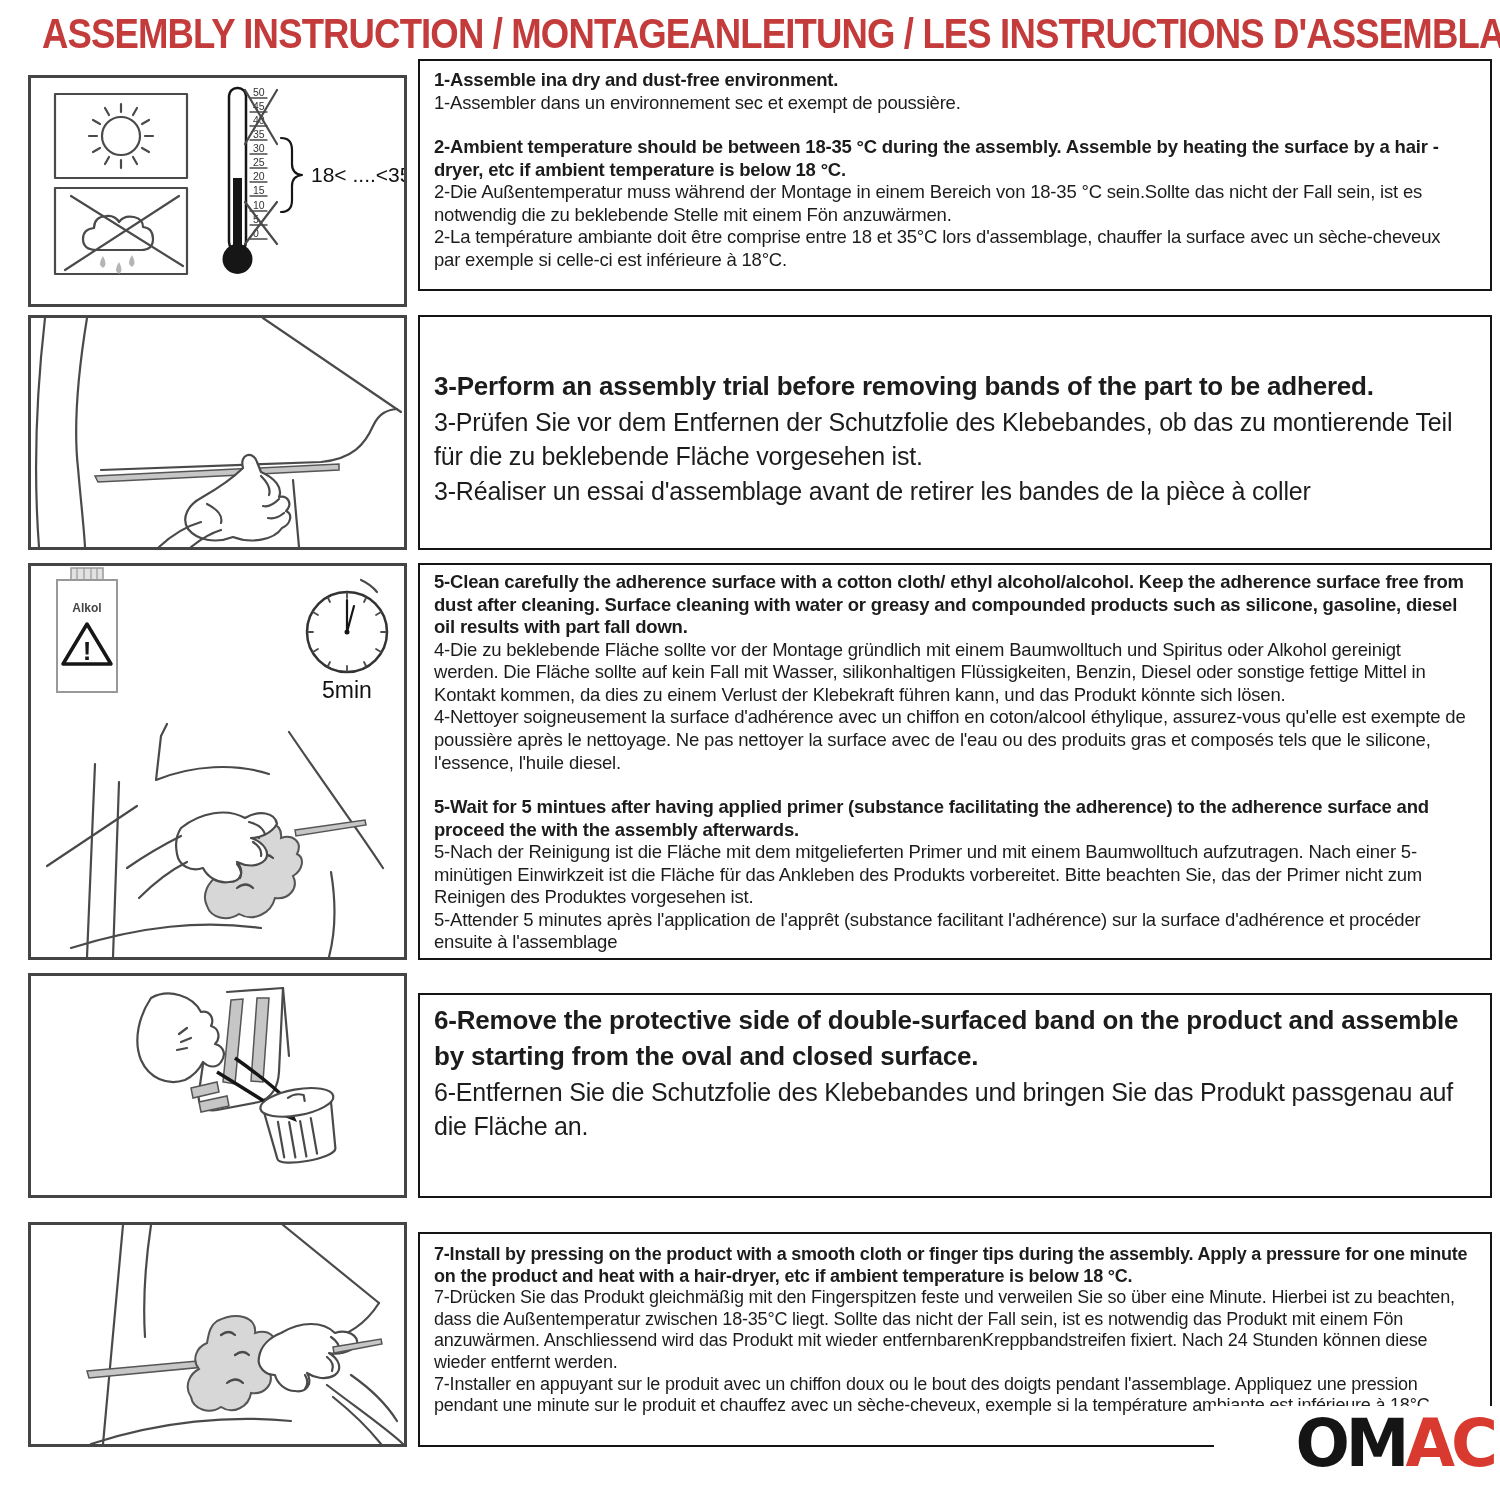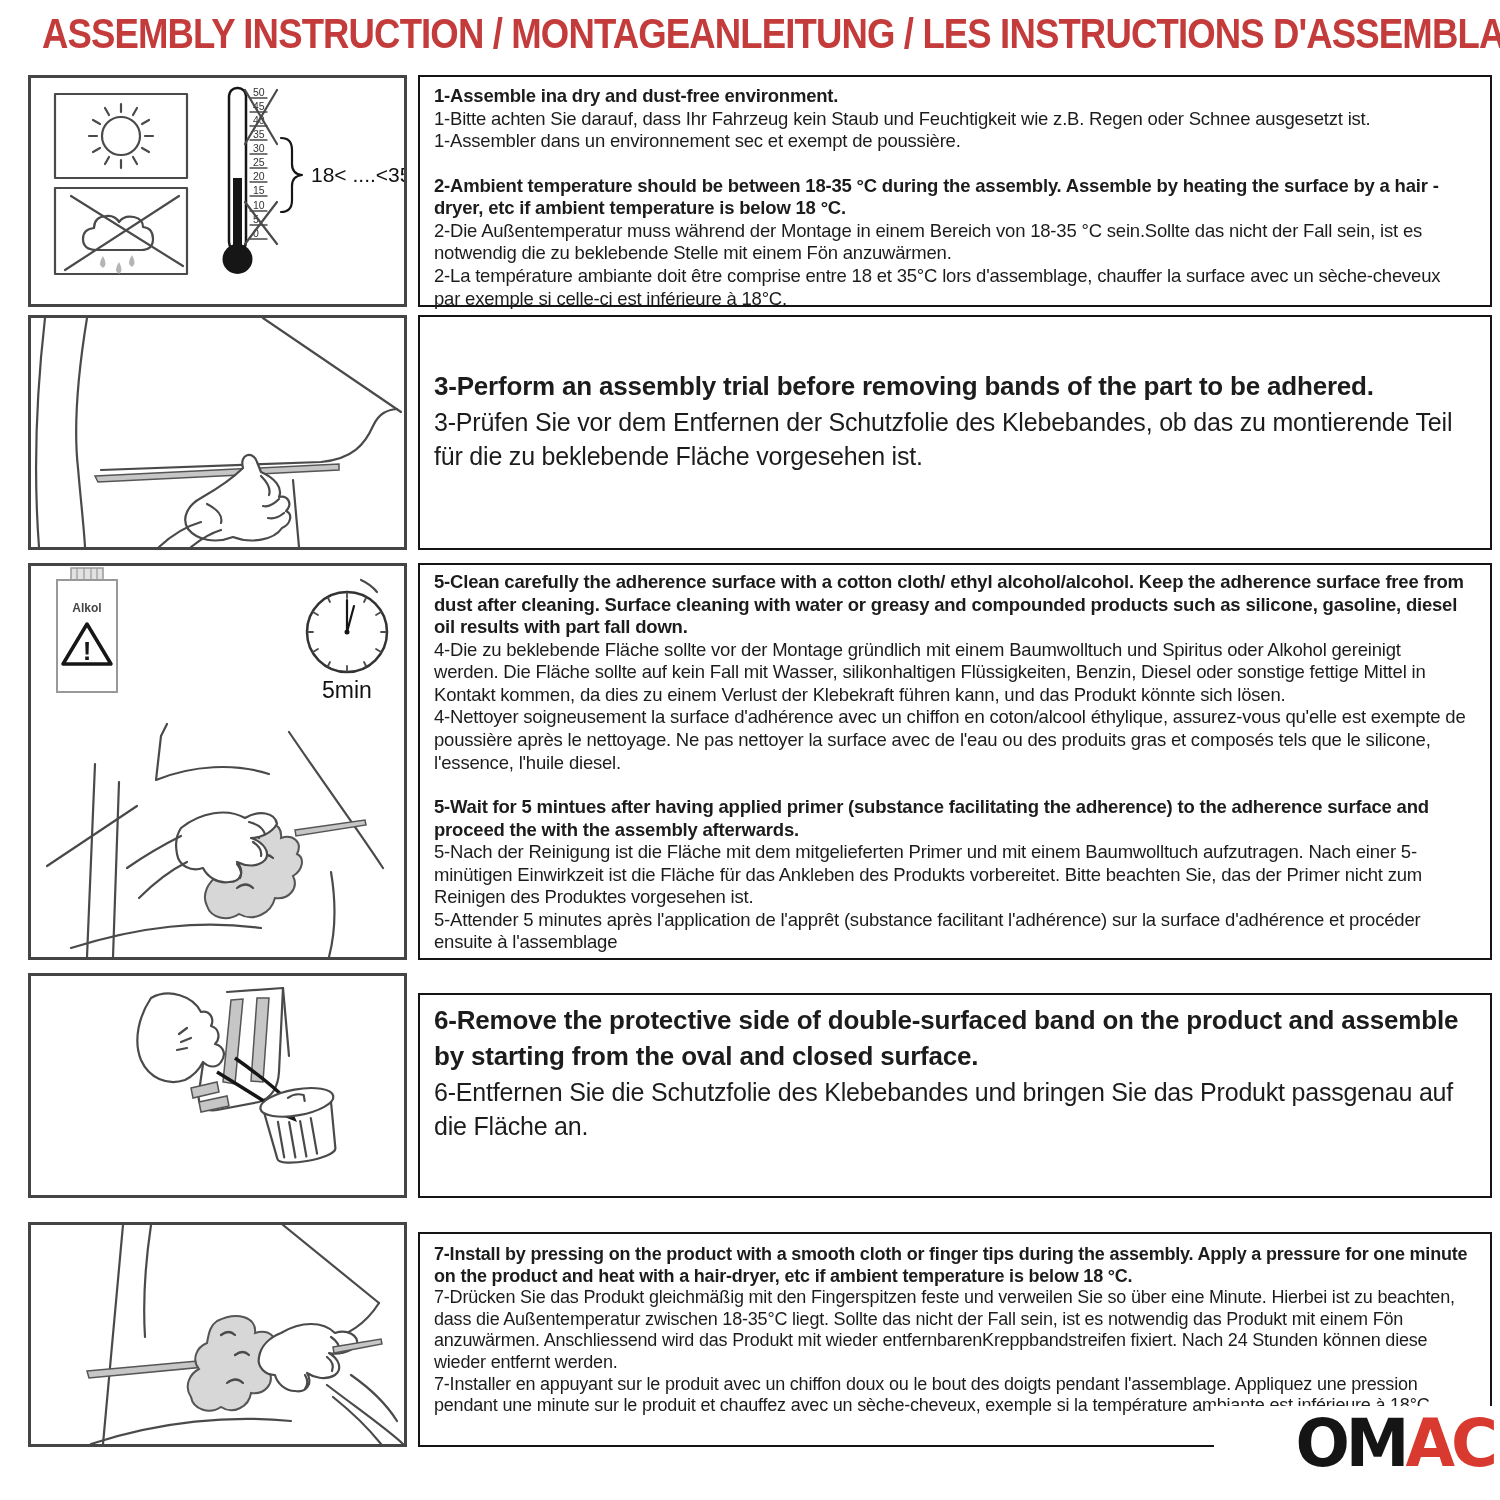--- a/index.html
+++ b/index.html
@@ -9,21 +9,21 @@
 
   .title{position:absolute;top:10px;left:42px;margin:0;color:#c43b3b;
          font-size:42px;font-weight:800;white-space:nowrap;letter-spacing:-1px;
          transform:scaleX(.87);transform-origin:left center;}
 
   .img-panel{position:absolute;left:28px;width:379px;margin:0;background:#fff;
              border:3px solid #454545;box-sizing:border-box;}
   .text-panel{position:absolute;left:418px;width:1074px;background:#fff;
               border:2px solid #151515;box-sizing:border-box;
               padding:8px 22px 4px 14px;}
-  .img-r1{top:75px;height:232px;}   .txt-r1{top:75px;height:232px;}
+  .img-r1{top:75px;height:232px;}   .txt-r1{top:59px;height:232px;}
   .img-r2{top:315px;height:235px;}  .txt-r2{top:315px;height:235px;padding-top:52px;}
   .img-r3{top:563px;height:397px;}  .txt-r3{top:563px;height:397px;padding-top:6px;}
   .img-r4{top:973px;height:225px;}  .txt-r4{top:993px;height:205px;}
   .img-r5{top:1222px;height:225px;} .txt-r5{top:1232px;height:215px;padding-top:10px;}
 
   .t-sm p{font-size:18.5px;line-height:1.22;margin:0;letter-spacing:-0.2px;}
   .t-lg p{font-size:25px;line-height:1.38;margin:0;letter-spacing:-0.2px;}
   .t-sm5 p{font-size:18px;line-height:1.20;margin:0;letter-spacing:-0.2px;}
   p.b{font-weight:bold;}
   p.gap{margin-top:22px;}
@@ -88,21 +88,20 @@
           <path class="ln" d="M214,12 L246,66 M246,12 L214,66"></path>
           <path class="ln" d="M214,124 L246,166 M246,124 L214,166"></path>
         </g>
         <path class="lnk" d="M250,60 Q261,60 261,72 L261,86 Q261,96 271,97 Q261,98 261,108 L261,122 Q261,134 250,134"></path>
         <text class="svg-label-lg" x="280" y="104">18&lt; ....&lt;35 C</text>
       </g>
     </svg>
   </figure>
   <div class="text-panel txt-r1 t-sm">
     <p class="b">1-Assemble ina dry and dust-free environment.</p>
-    <p>1-Bitte achten Sie darauf, dass Ihr Fahrzeug kein Staub und Feuchtigkeit wie z.B. Regen oder Schnee ausgesetzt ist.</p>
     <p>1-Assembler dans un environnement sec et exempt de poussière.</p>
     <p class="b gap">2-Ambient temperature should be between 18-35 °C  during the assembly. Assemble by heating the surface by a hair -dryer, etc if ambient temperature is below 18 °C.</p>
     <p>2-Die Außentemperatur muss während der Montage in einem Bereich von 18-35 °C  sein.Sollte das nicht der Fall sein, ist es notwendig die zu beklebende Stelle mit einem Fön anzuwärmen.</p>
     <p>2-La température ambiante doit être comprise entre 18 et 35°C lors d'assemblage, chauffer la surface avec un sèche-cheveux par exemple si celle-ci est inférieure à 18°C.</p>
   </div>
 
   <figure class="img-panel img-r2">
     <svg viewBox="0 0 373 229">
       <g>
         <path class="ln" d="M56,0 C47,55 42,105 47,150 C50,185 53,210 54,229"></path>
@@ -115,20 +114,21 @@
           <path class="hand" d="M212,150 C208,136 222,132 226,144 L230,154 C244,160 252,170 248,179 C257,177 262,186 255,193 C262,196 260,206 251,210 C243,222 220,226 202,219 C184,226 166,222 157,211 C150,200 157,187 170,180 C184,172 200,162 212,150 Z"></path>
           <path class="ln" d="M230,158 C236,164 240,171 238,177 M248,181 C242,187 236,189 232,188 M253,195 C247,200 241,201 237,200 M176,186 C186,191 192,198 190,205"></path>
           <path class="ln" d="M128,229 C142,216 156,208 170,204 M160,229 C170,221 180,215 190,212"></path>
         </g>
       </g>
     </svg>
   </figure>
   <div class="text-panel txt-r2 t-lg">
     <p class="b">3-Perform an assembly trial before removing bands of the part to be adhered.</p>
     <p>3-Prüfen Sie vor dem Entfernen der Schutzfolie des Klebebandes, ob das zu montierende Teil für die zu beklebende Fläche vorgesehen ist.</p>
+    <p>3-Réaliser un essai d'assemblage avant de retirer les bandes de la pièce à coller</p>
   </div>
 
   <figure class="img-panel img-r3">
     <svg viewBox="0 0 373 391">
       <g>
         <rect x="40" y="2" width="32" height="12" fill="#e2e2e2" stroke="#999" stroke-width="1.5"></rect>
         <path d="M46,2 V14 M53,2 V14 M60,2 V14 M66,2 V14" stroke="#999" stroke-width="1.2"></path>
         <rect x="26" y="14" width="60" height="112" fill="#fff" stroke="#999" stroke-width="2"></rect>
         <text class="bottle-label" x="56" y="46" text-anchor="middle">Alkol</text>
         <g>

